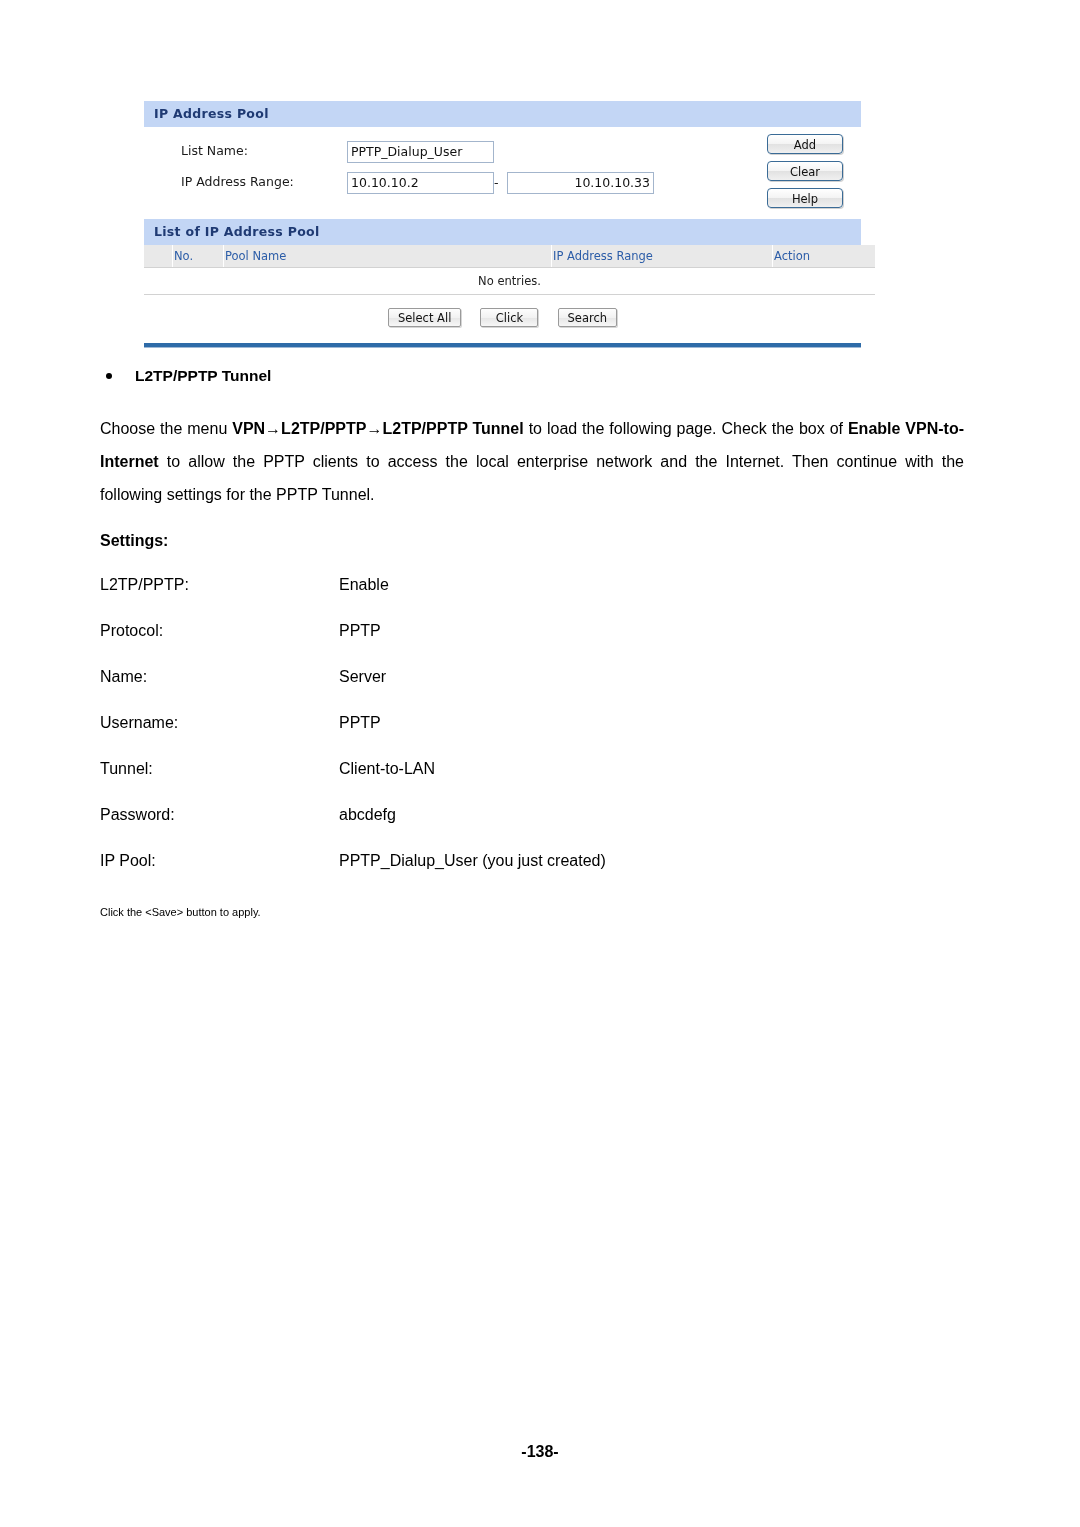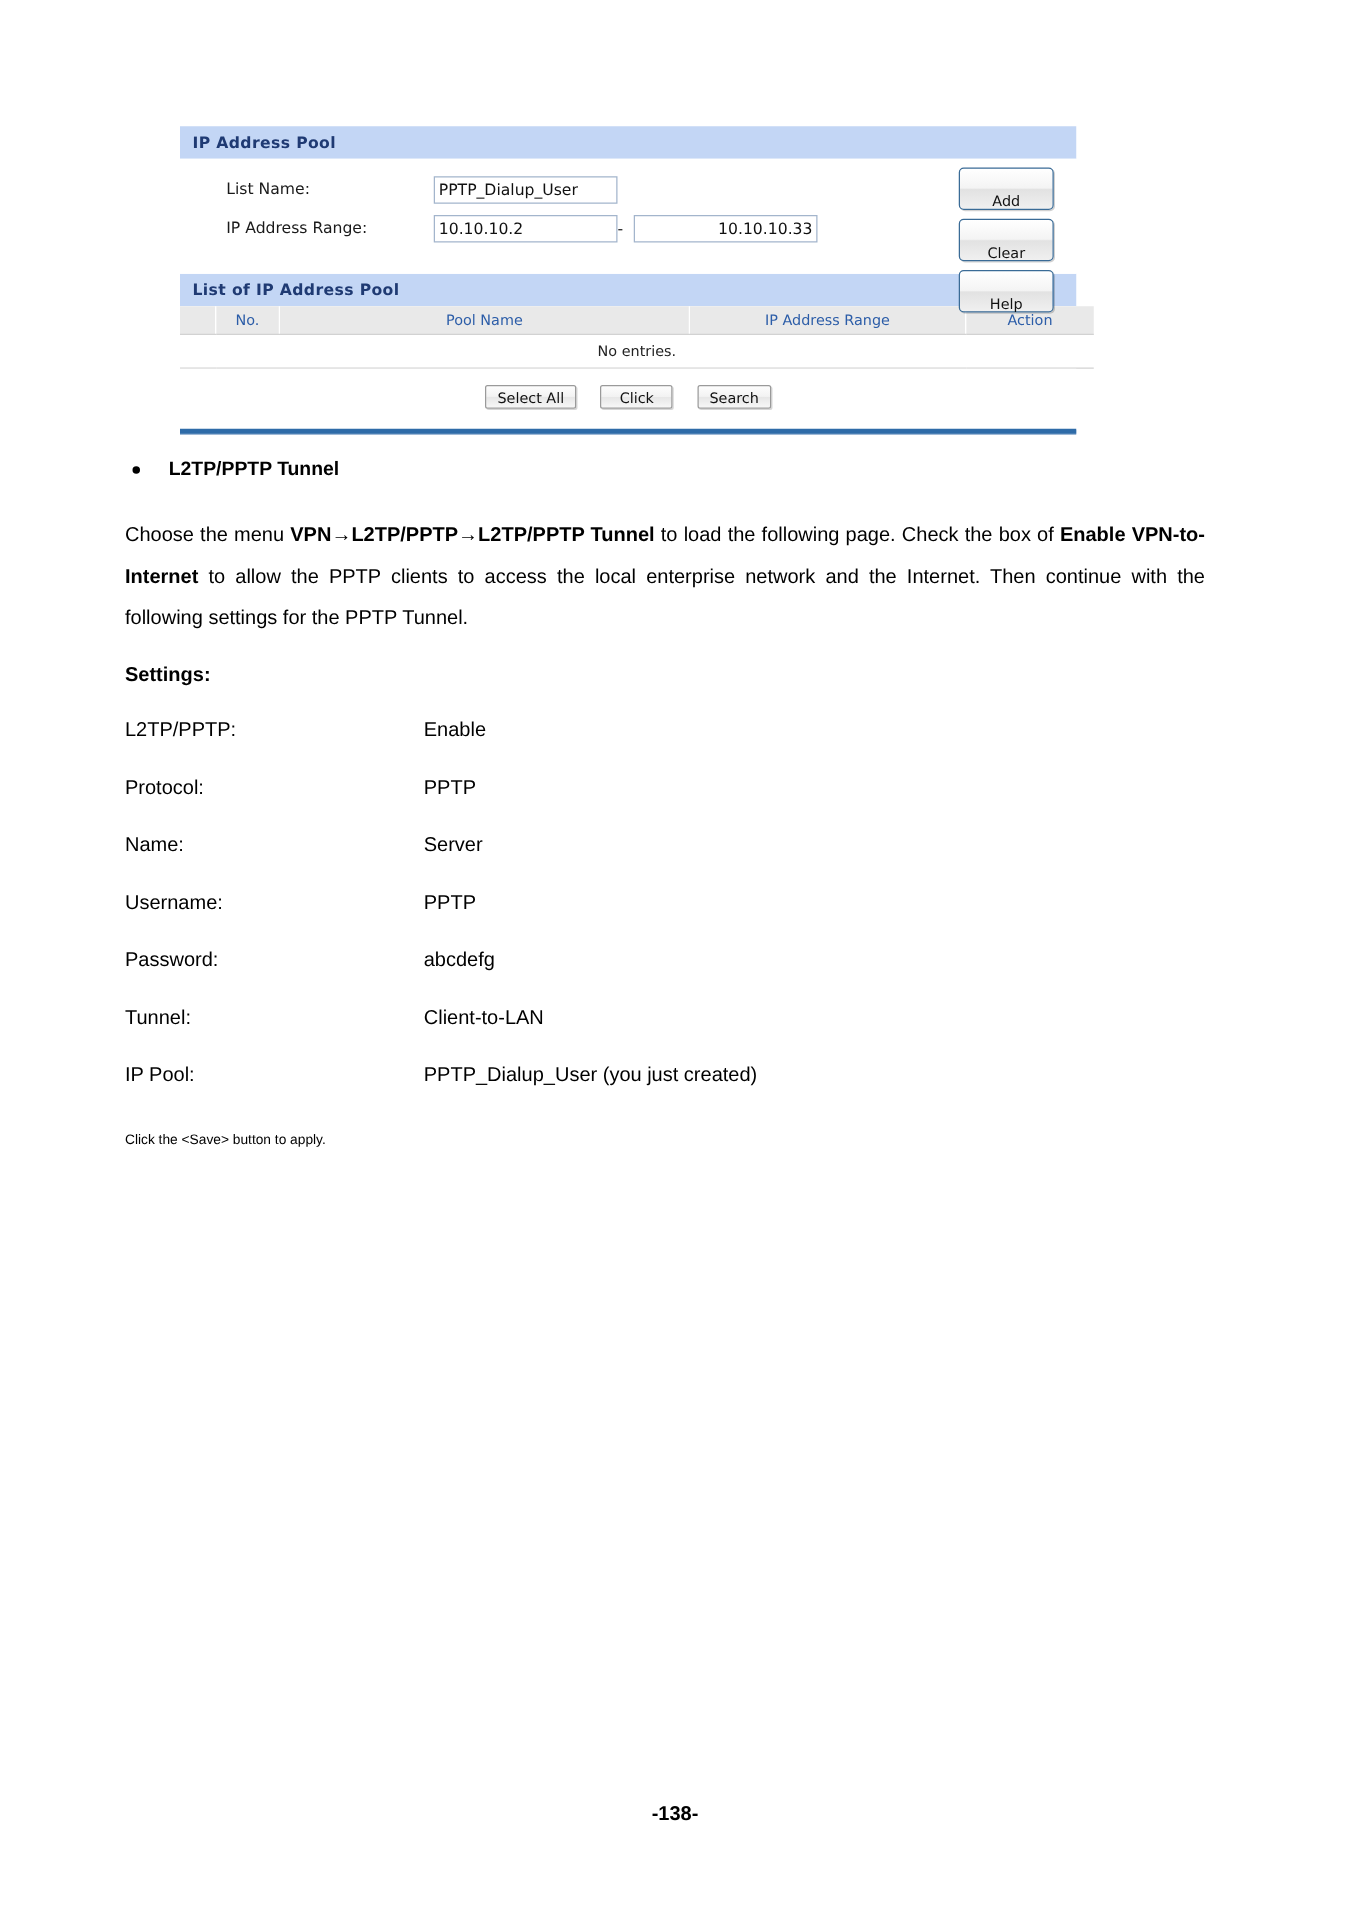--- a/index.html
+++ b/index.html
@@ -102,39 +102,39 @@
     border: 1px solid #3a6b96;
     border-radius: 4px;
     background: linear-gradient(to bottom, #ffffff 0%, #f4f4f4 48%, #e2e2e2 52%, #f0f0f0 100%);
     box-shadow: 1px 1px 0 rgba(0,0,0,0.18);
     font-family: "DejaVu Sans", sans-serif;
     font-size: 11.5px;
     color: #111111;
     text-align: center;
     line-height: 20px;
     cursor: pointer;
-    padding: 16px;
+    padding: 0;
   }
 
   .list-area { background: #ffffff; }
 
   table.pool-table {
     width: 100%;
     border-collapse: collapse;
     table-layout: fixed;
   }
   table.pool-table th {
     background: #e9e9e9;
     color: #2c5da8;
     font-weight: normal;
     font-size: 11.5px;
     height: 20px;
     border-right: 1px solid #ffffff;
     border-bottom: 1px solid #d2d2d2;
-    text-align: center;
+    text-align: left;
   }
   table.pool-table th.col-check { width: 26px; }
   table.pool-table th.col-no { width: 48px; }
   table.pool-table th.col-pool { width: 325px; }
   table.pool-table th.col-range { width: 218px; }
   table.pool-table th.col-action { width: 100px; border-right: none; }
   table.pool-table td.empty-cell {
     text-align: center;
     font-size: 11.5px;
     color: #222222;
@@ -335,28 +335,28 @@
     </div>
     <div class="setting-row">
       <span class="setting-key">Name:</span>
       <span class="setting-val">Server</span>
     </div>
     <div class="setting-row">
       <span class="setting-key">Username:</span>
       <span class="setting-val">PPTP</span>
     </div>
     <div class="setting-row">
+      <span class="setting-key">Tunnel:</span>
+      <span class="setting-val">Client-to-LAN</span>
+    </div>
+    <div class="setting-row">
       <span class="setting-key">Password:</span>
       <span class="setting-val">abcdefg</span>
     </div>
     <div class="setting-row">
-      <span class="setting-key">Tunnel:</span>
-      <span class="setting-val">Client-to-LAN</span>
-    </div>
-    <div class="setting-row">
       <span class="setting-key">IP Pool:</span>
       <span class="setting-val">PPTP_Dialup_User (you just created)</span>
     </div>
   </div>
 
   <div class="closing">Click the &lt;Save&gt; button to apply.</div>
 
 </div>
 
 <div class="page-footer">-138-</div>

